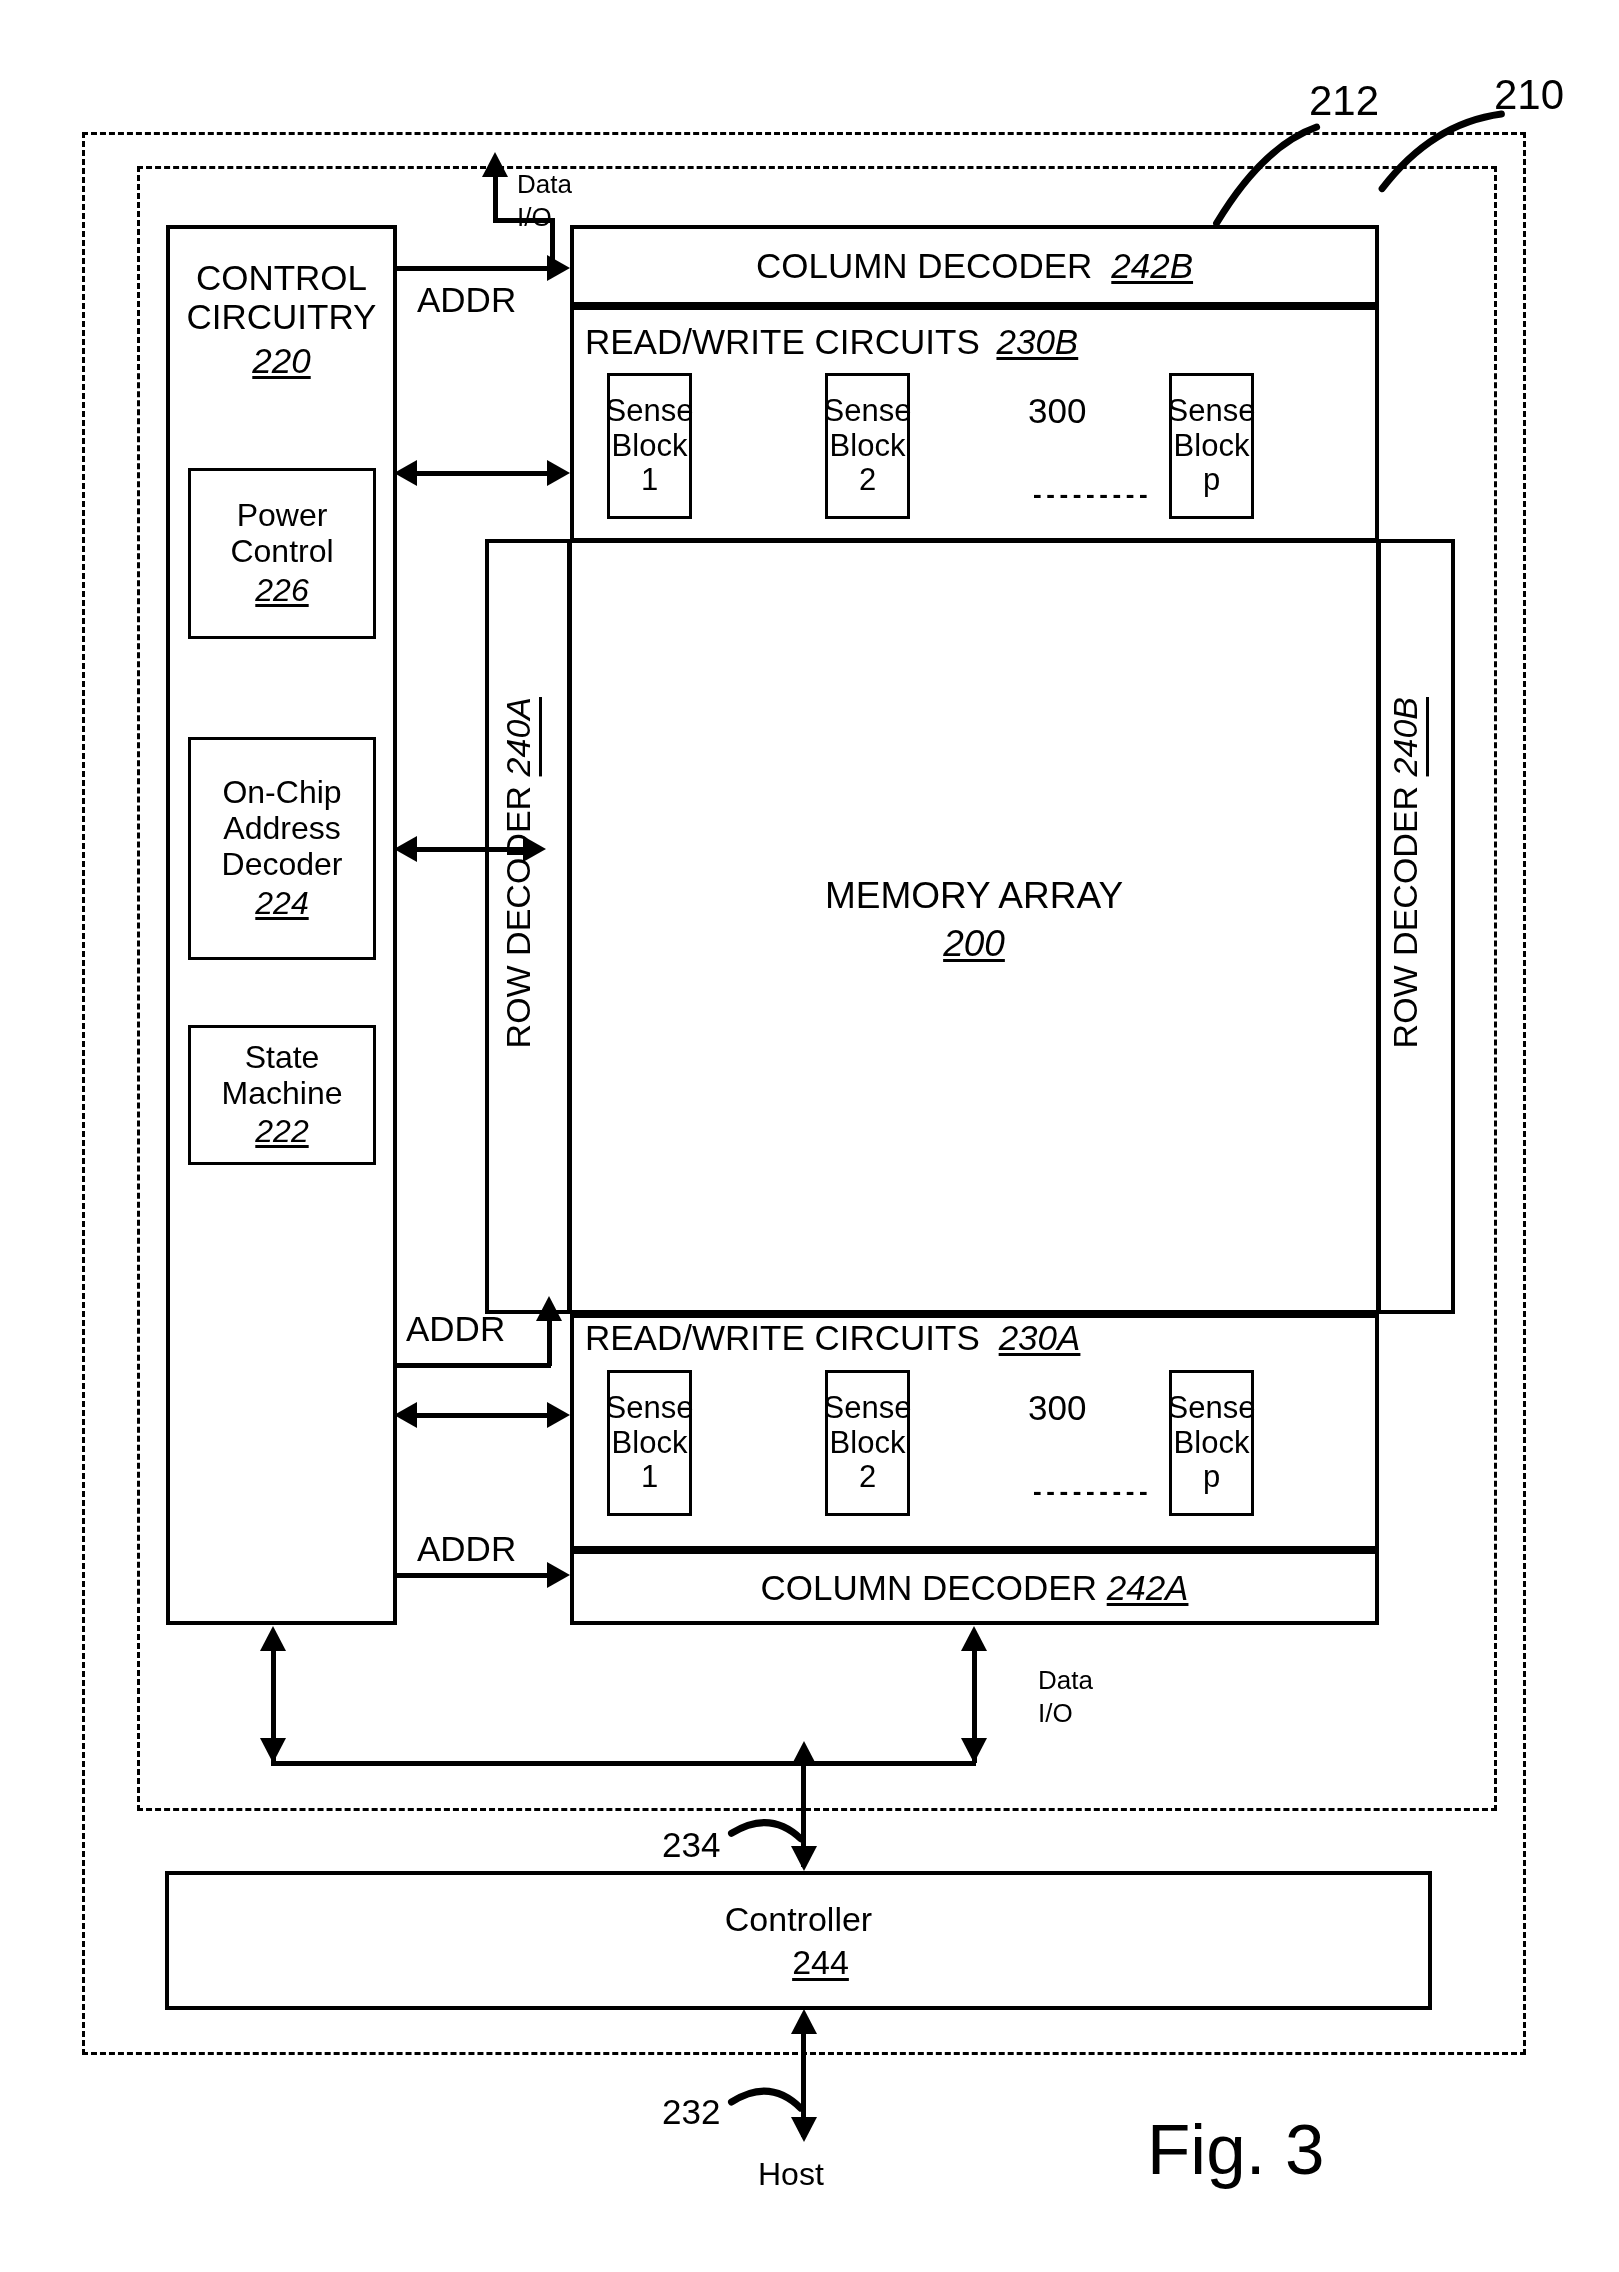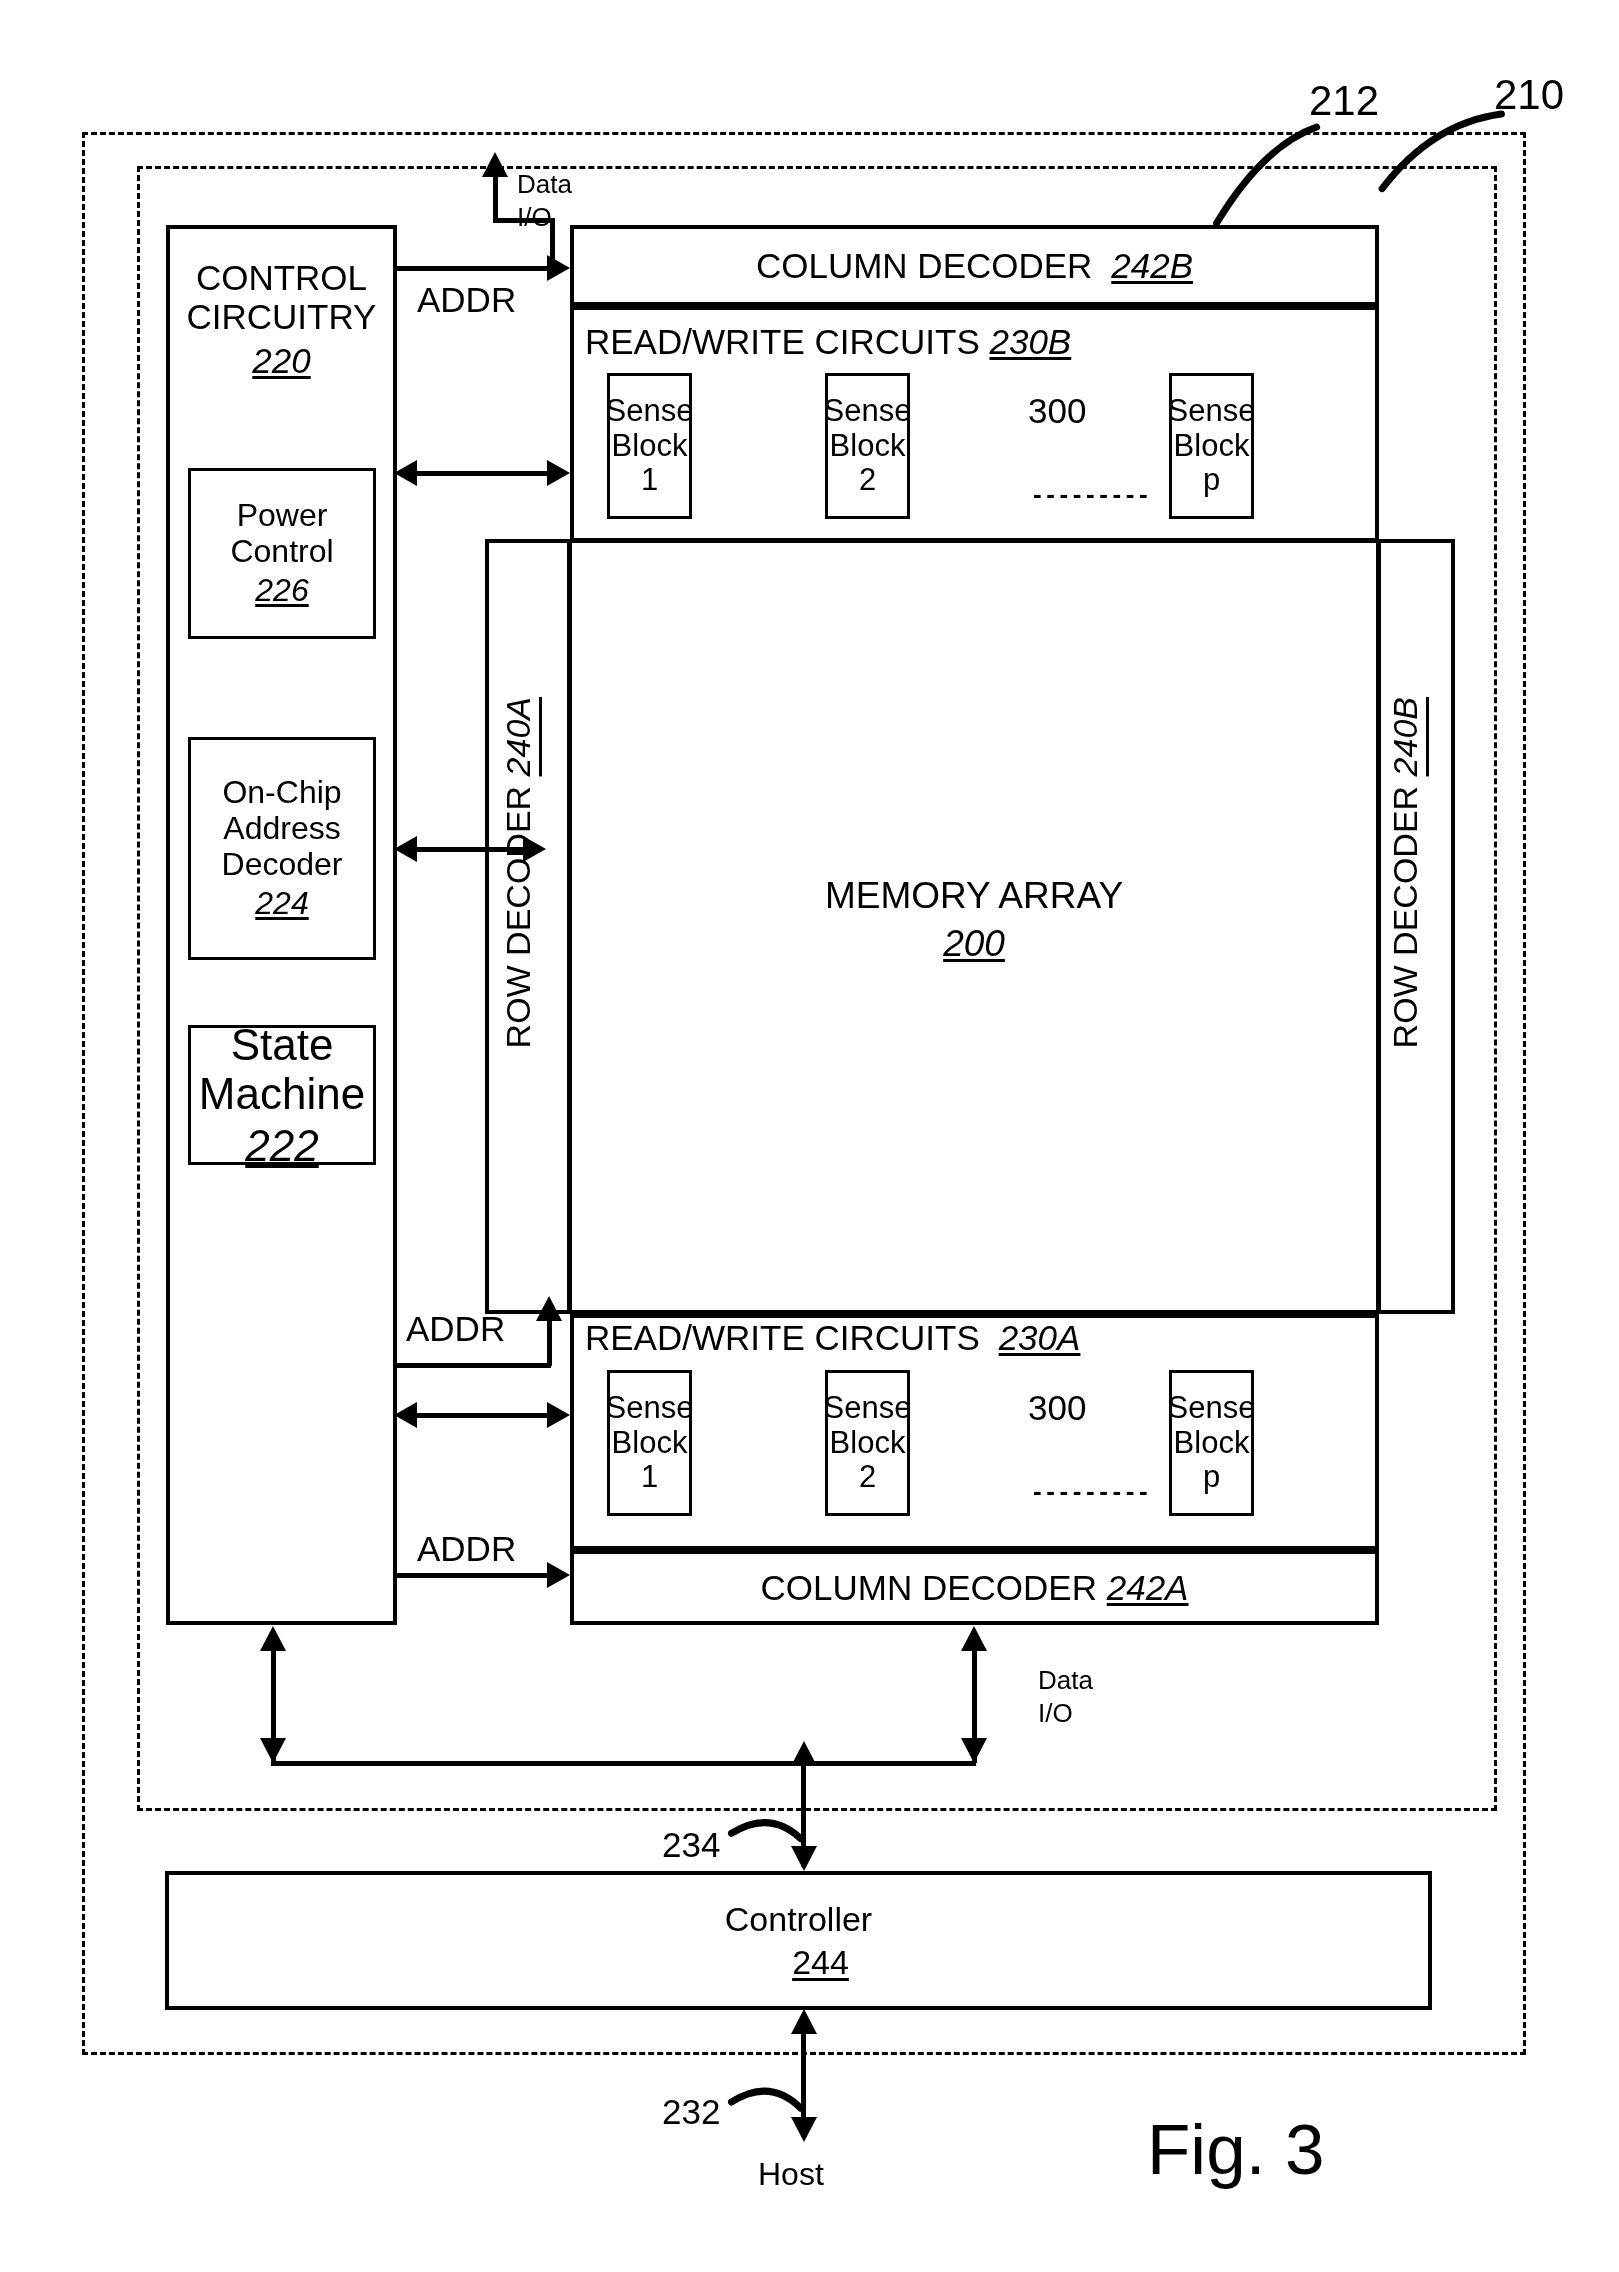--- a/index.html
+++ b/index.html
@@ -120,38 +120,38 @@
     <span class="ital-ul" style="margin-top:3.1px;">226</span>
   </div>
 
   <div class="abs box-thin ctr" style="left:188px; top:737px; width:188px; height:223px; font-size:32px;">
     <span>On-Chip</span>
     <span>Address</span>
     <span>Decoder</span>
     <span class="ital-ul" style="margin-top:3.1px;">224</span>
   </div>
 
-  <div class="abs box-thin ctr" style="left:188px; top:1025px; width:188px; height:140px; font-size:44px;">
+  <div class="abs box-thin ctr" style="left:188px; top:1025px; width:188px; height:140px; font-size:32px;">
     <span>State</span>
     <span>Machine</span>
     <span class="ital-ul" style="margin-top:3.1px;">222</span>
   </div>
 
   <div class="abs box" style="left:570px; top:225px; width:809px; height:81px;"></div>
   <div class="abs ctr" style="left:570px; top:225px; width:809px; height:81px; font-size:35px;">
     <div>
       <span>COLUMN DECODER</span>
       <span class="ital-ul" style="margin-left:9.2px;">242B</span>
     </div>
   </div>
 
   <div class="abs box" style="left:570px; top:306px; width:809px; height:236px;"></div>
   <div class="abs" style="left:585px; top:322px; font-size:35px;">
     <span>READ/WRITE CIRCUITS</span>
-    <span class="ital-ul" style="margin-left:0;text-align:center;">230B</span>
+    <span class="ital-ul" style="margin-left:7px;text-align:center;">230B</span>
   </div>
 
   <div class="abs box-thin ctr" style="left:607px; top:373px; width:85px; height:146px; font-size:31px;">
     <span>Sense</span>
     <span>Block</span>
     <span>1</span>
   </div>
   <div class="abs box-thin ctr" style="left:825px; top:373px; width:85px; height:146px; font-size:31px;">
     <span>Sense</span>
     <span>Block</span>

